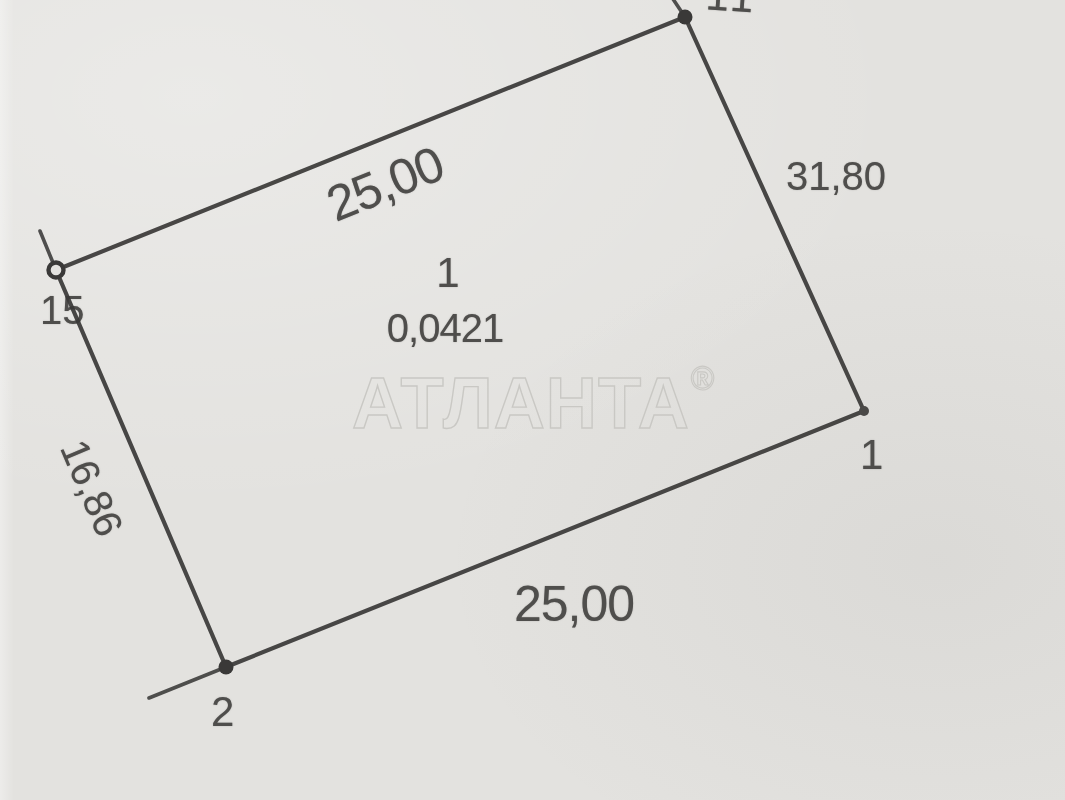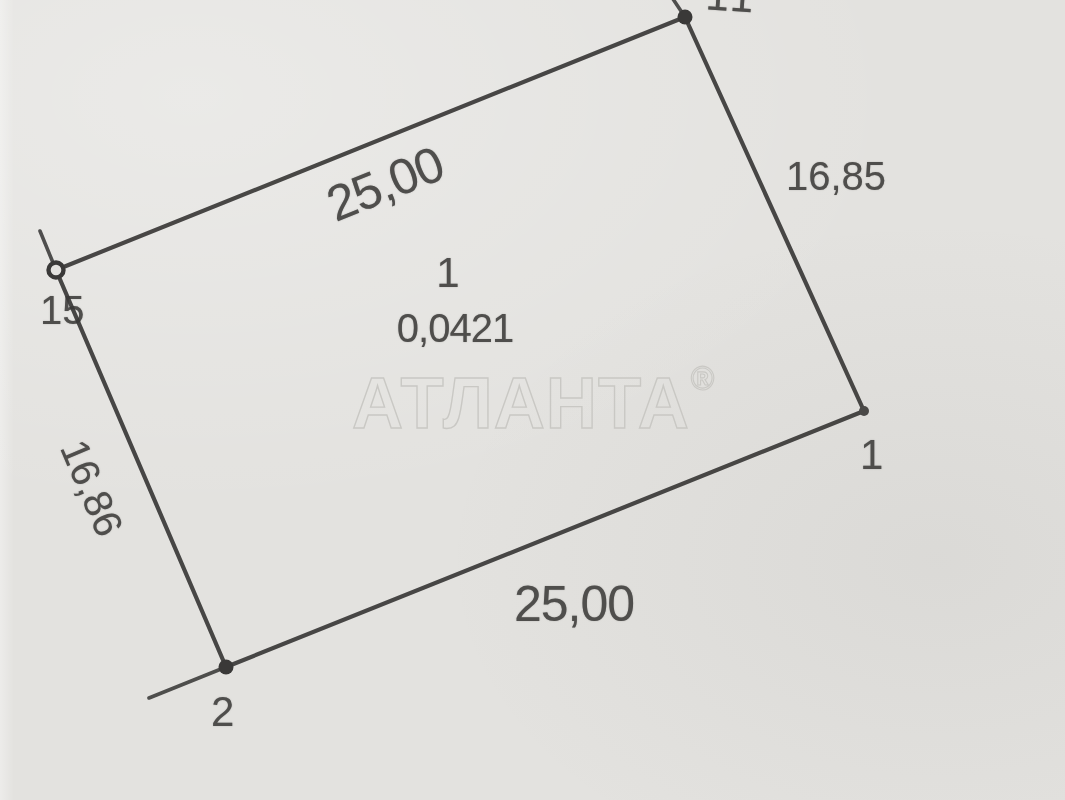--- a/index.html
+++ b/index.html
@@ -39,21 +39,21 @@
   
   .lbl{
     position:absolute;z-index:2;color:var(--txt);line-height:1;white-space:nowrap;
     text-shadow:0 0 1.2px rgba(95,94,92,.55);
   }
   .dim-top   {left:320px;top:159px;width:130px;text-align:center;font-size:50px;letter-spacing:-1px;transform:rotate(-22deg);}
   .dim-right {left:786px;top:156px;font-size:40px;}
   .dim-bottom{left:512px;top:579px;width:124px;text-align:center;font-size:50px;letter-spacing:-1px;}
   .dim-left  {left:28px;top:468px;width:128px;text-align:center;font-size:40px;transform:rotate(67deg);}
   .plot-number{left:428px;top:252px;width:40px;text-align:center;font-size:42px;}
-  .plot-area {left:395px;top:308px;width:120px;text-align:center;font-size:40px;letter-spacing:-1px;}
+  .plot-area {left:385px;top:308px;width:120px;text-align:center;font-size:40px;letter-spacing:-1px;}
   .v-15{left:40px;top:290px;font-size:40px;}
   .v-11{left:706px;top:-24px;font-size:42px;letter-spacing:4px;transform:rotate(4deg);}
   .v-1 {left:860px;top:434px;font-size:42px;}
   .v-2 {left:211px;top:691px;font-size:42px;}
 </style>
 </head>
 <body>
 
 <div class="page">
 
@@ -67,21 +67,21 @@
       <line x1="56" y1="270" x2="40" y2="231" stroke="#3a3938" stroke-width="3.6" stroke-linecap="round" opacity="0.88"></line>
       <line x1="685" y1="17" x2="671" y2="-4" stroke="#3a3938" stroke-width="3.6" stroke-linecap="round" opacity="0.88"></line>
       <line x1="226" y1="667" x2="149" y2="698" stroke="#3a3938" stroke-width="3.6" stroke-linecap="round" opacity="0.88"></line>
       <circle cx="56" cy="270" r="7.5" fill="#e3e2df" stroke="#3a3938" stroke-width="4.4"></circle>
       <circle cx="685" cy="17" r="7.5" fill="#3a3938"></circle>
       <circle cx="864" cy="411" r="5" fill="#4a4947"></circle>
       <circle cx="226" cy="667" r="7.5" fill="#3a3938"></circle>
     </svg>
 
   <div class="lbl dim-top">25,00</div>
-  <div class="lbl dim-right">16,85</div>
+  <div class="lbl dim-right">31,80</div>
   <div class="lbl dim-bottom">25,00</div>
   <div class="lbl dim-left">16,86</div>
 
   <div class="lbl plot-number">1</div>
   <div class="lbl plot-area">0,0421</div>
 
   <div class="lbl v-15">15</div>
   <div class="lbl v-11">11</div>
   <div class="lbl v-1">1</div>
   <div class="lbl v-2">2</div>

